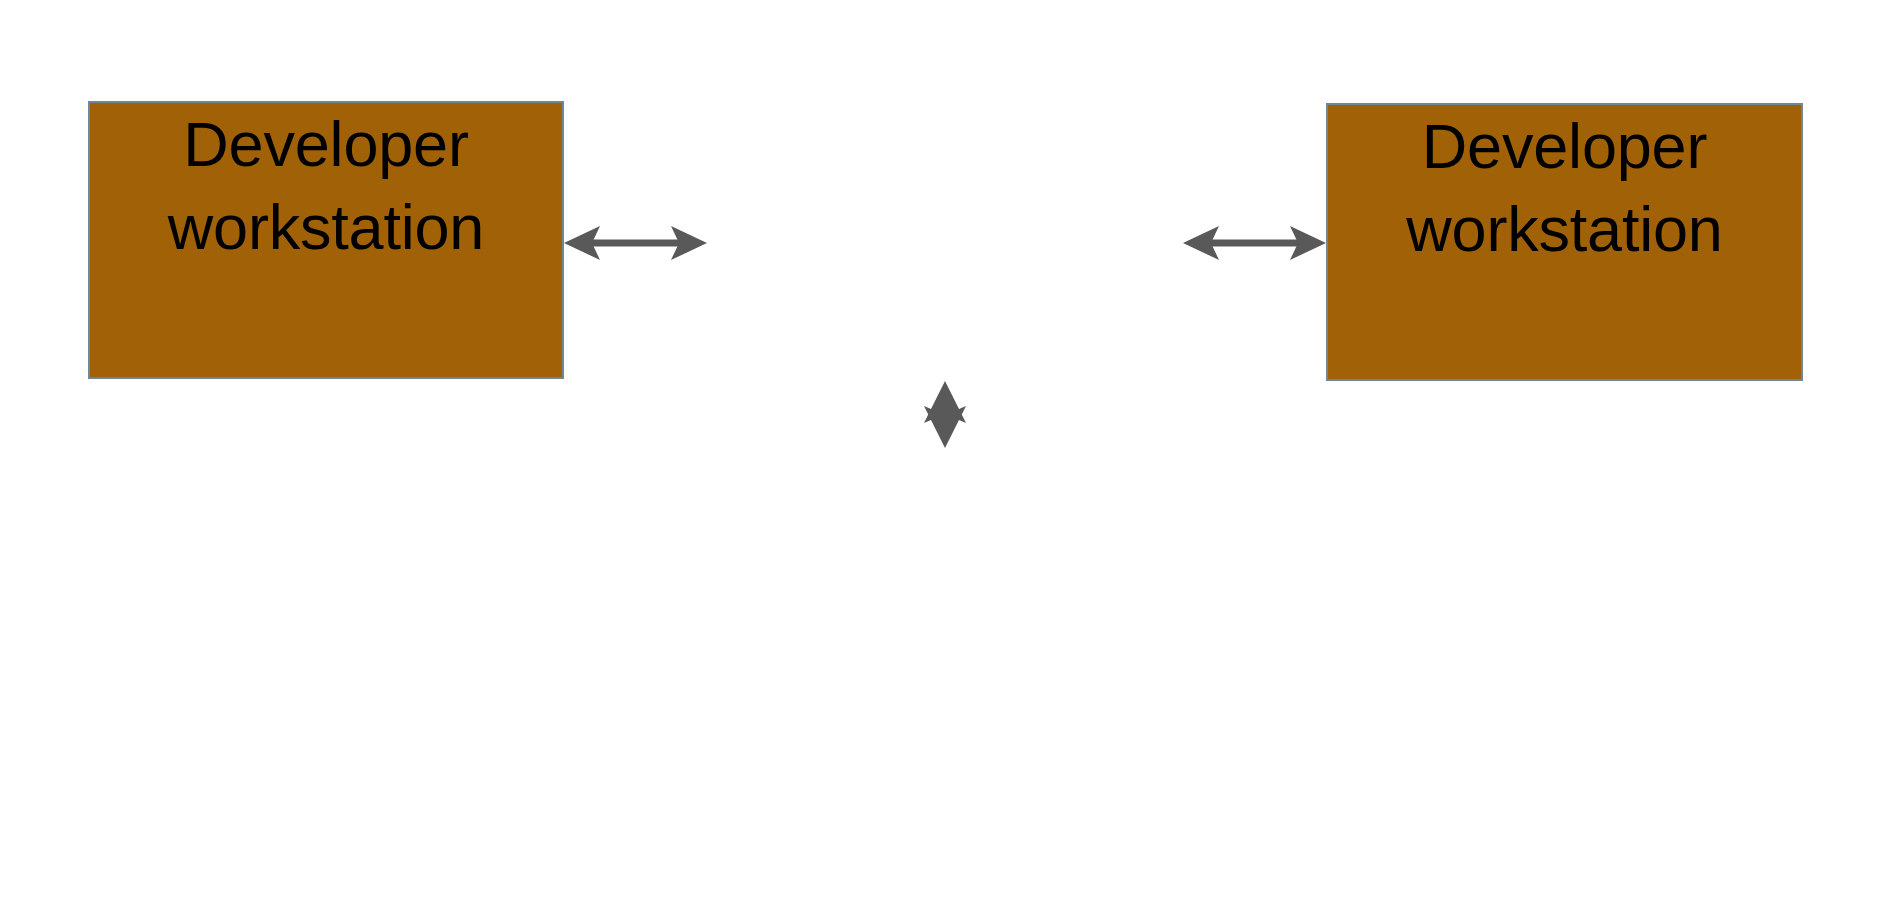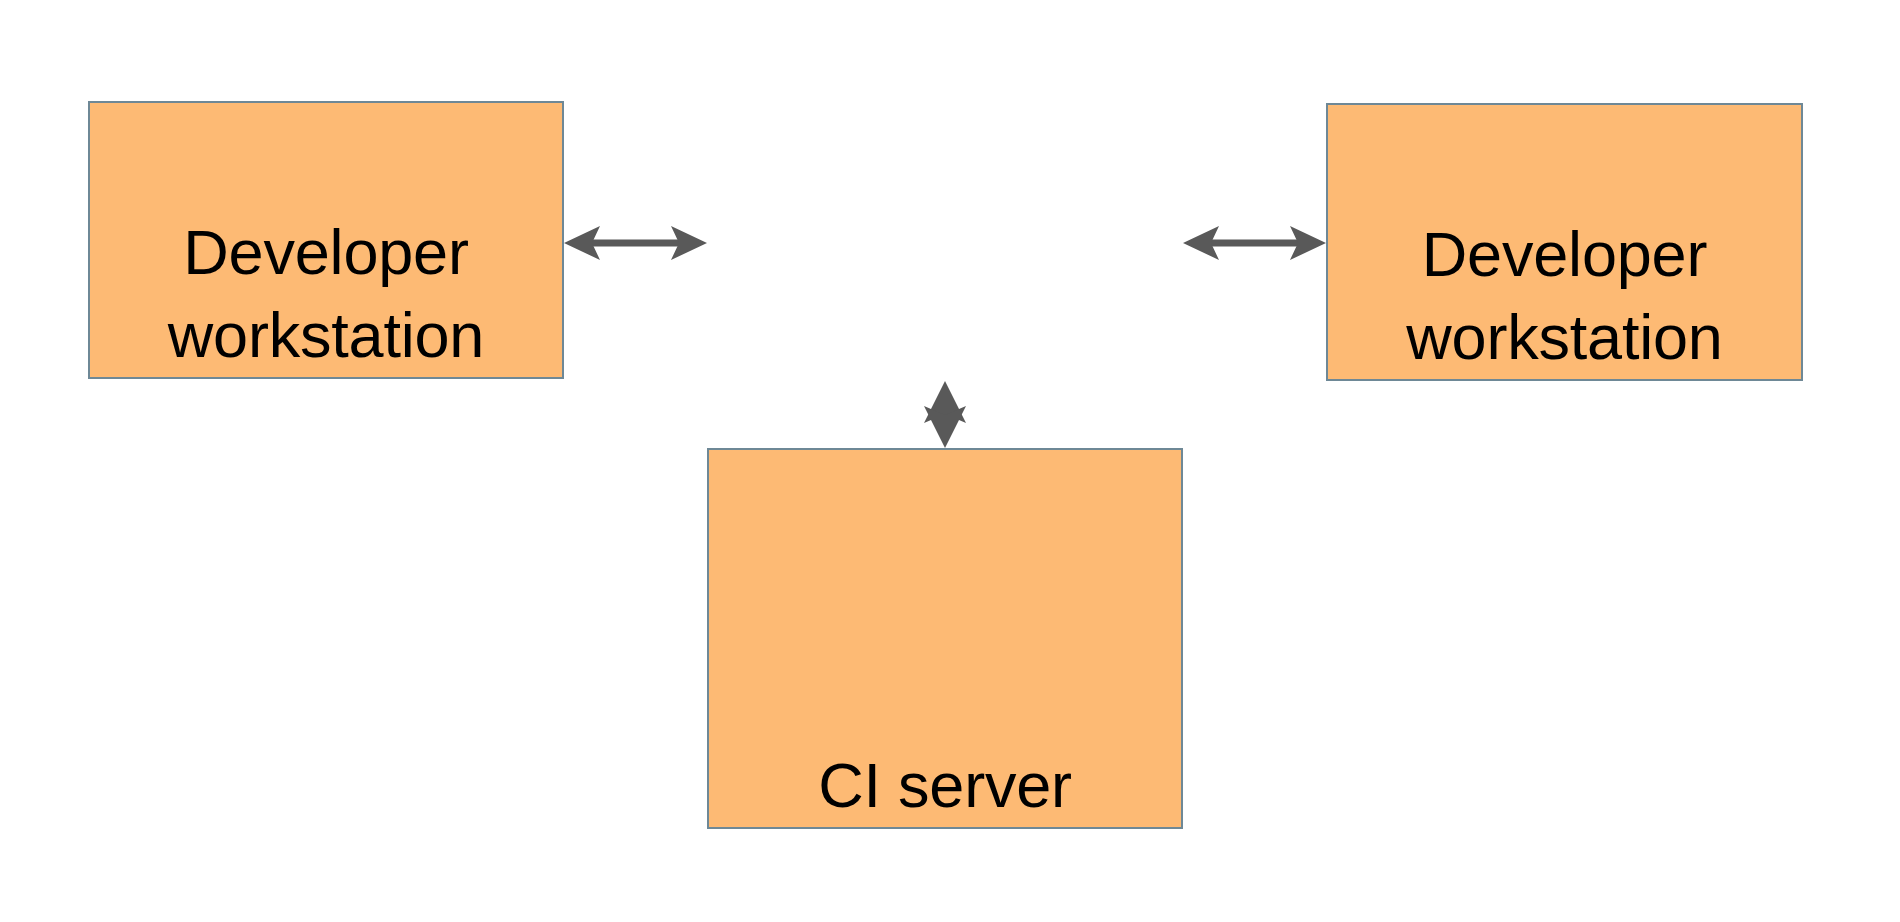--- a/index.html
+++ b/index.html
@@ -18,24 +18,24 @@
   #diagram-canvas {
     position: relative;
     width: 1900px;
     height: 922px;
     background: #ffffff;
   }
 
   .node-box {
     position: absolute;
     box-sizing: border-box;
-    background: #fdba74;
+    background: #a16207;
     border: 2px solid #6e8896;
     display: flex;
-    align-items: flex-end;
+    align-items: flex-start;
     justify-content: center;
     text-align: center;
   }
 
   .node-label {
     font-family: "Liberation Sans", sans-serif;
     font-size: 63px;
     line-height: 1.32;
     color: #000000;
     letter-spacing: -0.2px;
@@ -97,17 +97,14 @@
     <span class="node-label">Developer
 workstation</span>
   </div>
 
 
   <div class="node-box" id="node-dev-right">
     <span class="node-label">Developer
 workstation</span>
   </div>
 
-  <div class="node-box" id="node-ci">
-    <span class="node-label">CI server</span>
-  </div>
 
 </div>
 
 </body></html>

